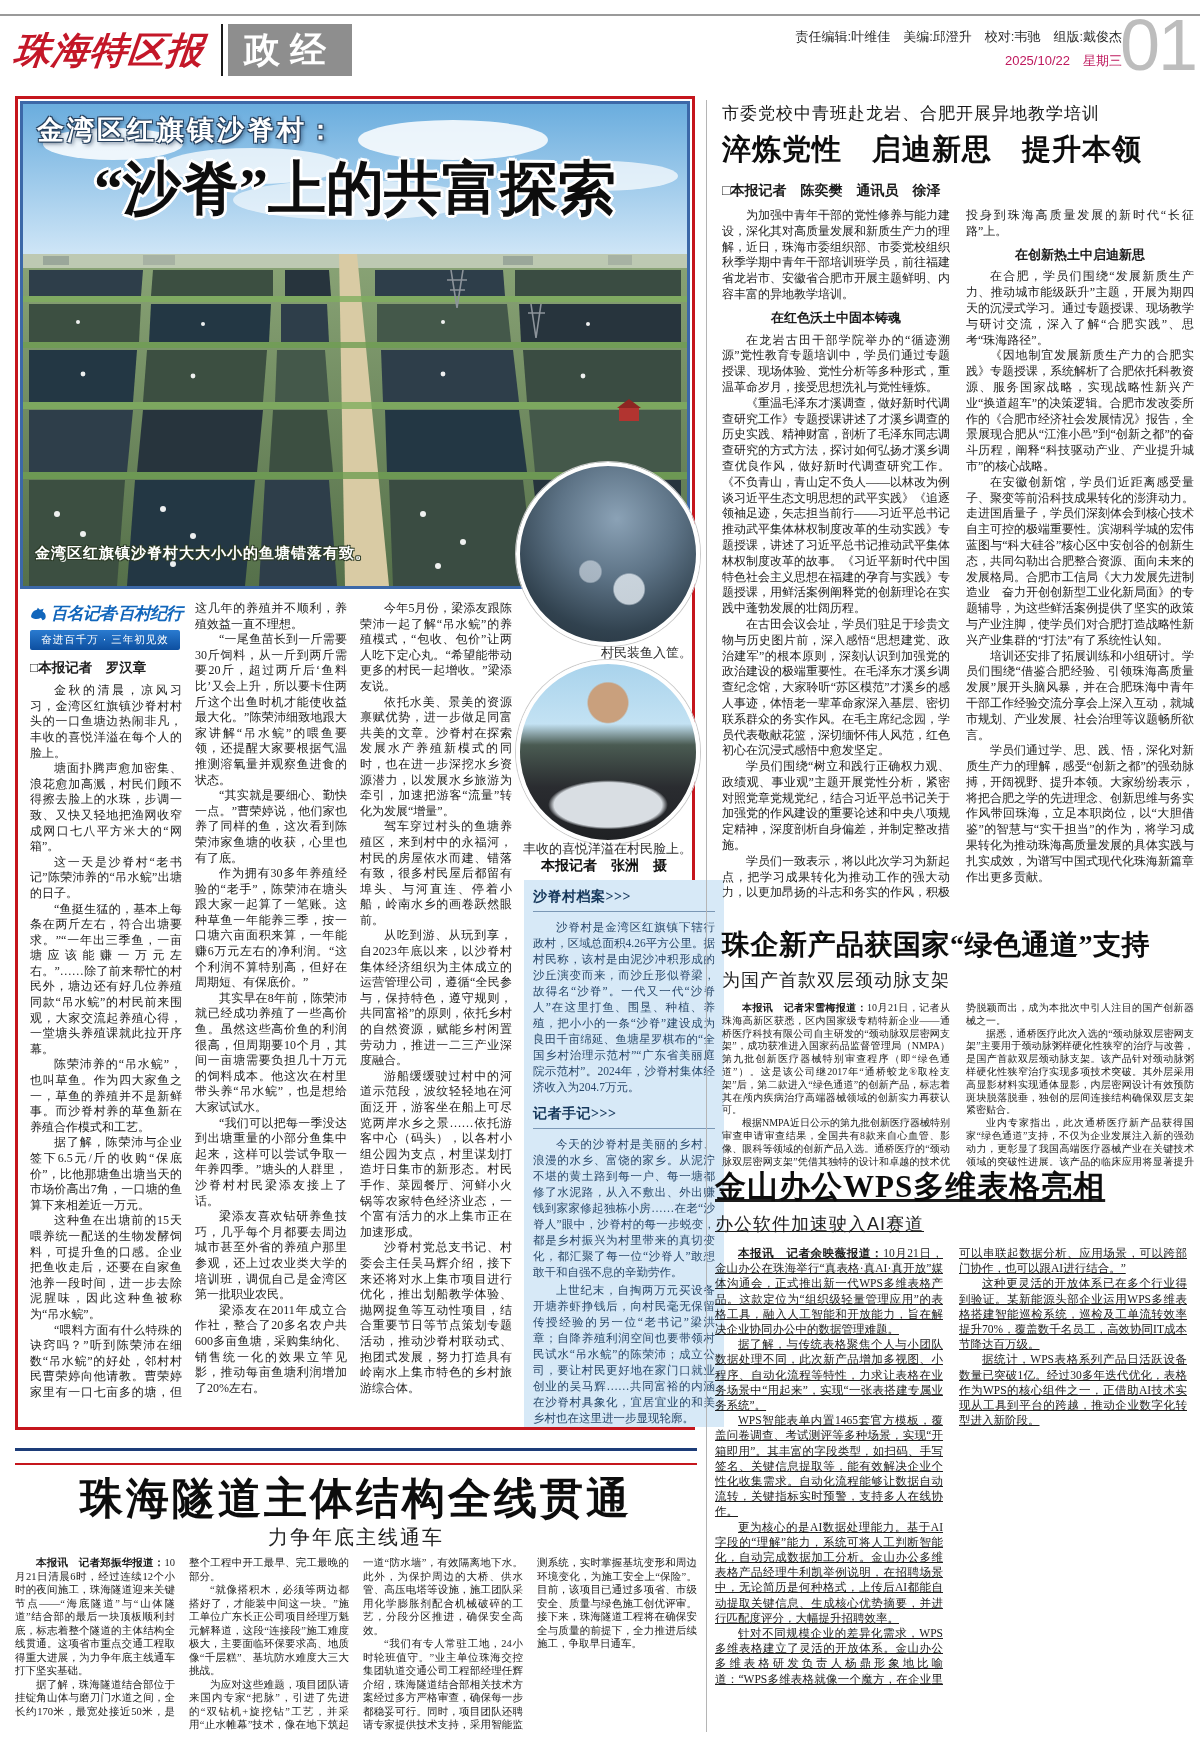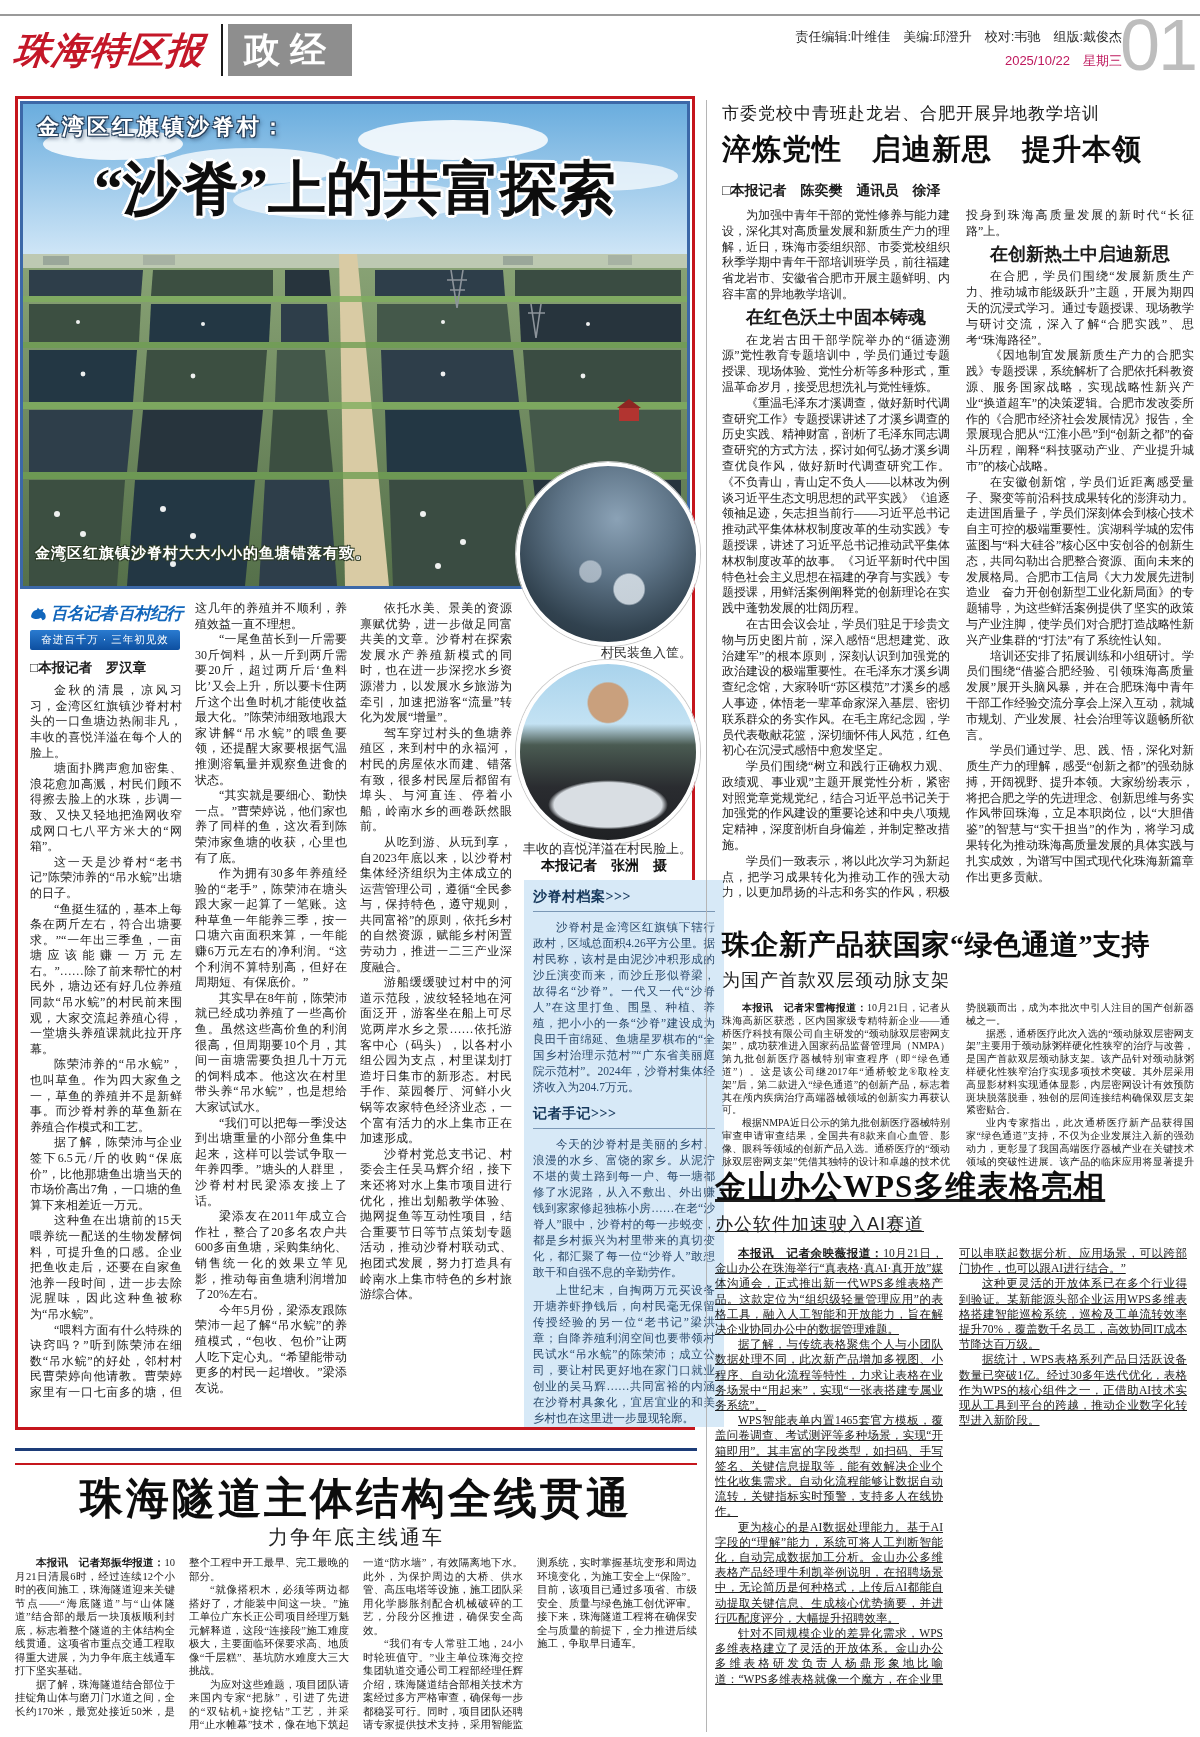--- a/index.html
+++ b/index.html
@@ -19,21 +19,21 @@
   .pubdate{position:absolute;right:78px;top:52px;font-size:13px;color:#be185d;text-align:right;}
   .pagenum{position:absolute;right:4px;top:4px;font-size:72px;font-weight:200;color:#bdbdbd;
            font-family:"Liberation Sans","DejaVu Sans",sans-serif;letter-spacing:-2px;}
 
   
   .feature-box{position:absolute;left:15px;top:96px;width:680px;height:1334px;
                border:3px solid #c5161d;box-sizing:border-box;background:#fff;}
   .photo-frame{position:absolute;left:2px;top:2px;width:670px;height:488px;
                border:3px solid #3c68a8;box-sizing:border-box;overflow:hidden;}
   .photo-frame svg{display:block;width:664px;height:482px;}
-  .kicker{position:absolute;left:14px;top:8px;font-size:22px;font-weight:bold;color:#fff;letter-spacing:3px;
+  .kicker{position:absolute;left:14px;top:8px;font-size:27px;font-weight:bold;color:#fff;letter-spacing:3px;
           text-shadow:1px 1px 0 #27415e,-1px -1px 0 #27415e,1px -1px 0 #27415e,-1px 1px 0 #27415e,2px 2px 4px rgba(20,40,70,.7);}
   .main-headline{position:absolute;left:0;width:664px;top:46px;text-align:center;font-size:58px;font-weight:900;
           color:#0d0d0d;letter-spacing:0px;
           text-shadow:-2px -2px 0 #fff,2px -2px 0 #fff,-2px 2px 0 #fff,2px 2px 0 #fff,0 -3px 0 #fff,0 3px 0 #fff,-3px 0 0 #fff,3px 0 0 #fff;}
   .photo-caption{position:absolute;left:12px;top:440px;font-size:15px;font-weight:bold;color:#fff;letter-spacing:1px;
           text-shadow:1px 1px 0 #2c3b26,-1px -1px 0 #2c3b26,1px -1px 0 #2c3b26,-1px 1px 0 #2c3b26;}
 
   .photo-circle{position:absolute;border-radius:50%;border:4px solid #fff;box-shadow:0 0 0 1px #c9c9c9;z-index:5;}
   #circle-basket{left:498px;top:363px;width:176px;height:176px;
       background:
@@ -86,21 +86,21 @@
   .party{position:absolute;left:722px;top:102px;width:472px;}
   .party-kicker{font-size:17px;letter-spacing:1px;color:#161616;
                 font-family:"Liberation Sans","DejaVu Sans",sans-serif;}
   .party-headline{font-size:29px;font-weight:bold;letter-spacing:1px;color:#0d0d0d;margin-top:5px;
                   font-family:"Liberation Sans","DejaVu Sans",sans-serif;}
   .party-byline{font-size:14px;font-weight:bold;margin:12px 0 8px 0;
                 font-family:"Liberation Sans","DejaVu Sans",sans-serif;}
   .party-cols{column-count:2;column-gap:16px;column-fill:auto;height:702px;overflow:hidden;
               font-size:12px;line-height:15.8px;text-align:justify;}
   .party-cols p.para{margin:0;text-indent:2em;}
-  .party-cols .subhead{font-weight:bold;text-align:center;font-size:18px;margin:7px 0;text-indent:0;
+  .party-cols .subhead{font-weight:bold;text-align:center;font-size:13px;margin:7px 0;text-indent:0;
               font-family:"Liberation Sans","DejaVu Sans",sans-serif;break-after:avoid;}
 
   .stent{position:absolute;left:722px;top:926px;width:472px;}
   .stent-headline{font-size:28px;font-weight:900;letter-spacing:0.5px;color:#0d0d0d;}
   .stent-sub{font-size:18px;color:#222;margin-top:4px;letter-spacing:1px;
              font-family:"Liberation Sans","DejaVu Sans",sans-serif;}
   .stent-cols{margin-top:10px;column-count:2;column-gap:16px;column-fill:auto;height:168px;overflow:hidden;
               font-size:10px;line-height:12.8px;text-align:justify;}
   .stent-cols p.para{margin:0;text-indent:2em;}
 
@@ -249,20 +249,21 @@
           <p class="para">“鱼挺生猛的，基本上每条在两斤左右，符合出塘要求。”“一年出三季鱼，一亩塘应该能赚一万元左右。”……除了前来帮忙的村民外，塘边还有好几位养殖同款“吊水鲩”的村民前来围观，大家交流起养殖心得，一堂塘头养殖课就此拉开序幕。</p>
           <p class="para">陈荣沛养的“吊水鲩”，也叫草鱼。作为四大家鱼之一，草鱼的养殖并不是新鲜事。而沙脊村养的草鱼新在养殖合作模式和工艺。</p>
           <p class="para">据了解，陈荣沛与企业签下6.5元/斤的收购“保底价”，比他那塘鱼出塘当天的市场价高出7角，一口塘的鱼算下来相差近一万元。</p>
           <p class="para">这种鱼在出塘前的15天喂养统一配送的生物发酵饲料，可提升鱼的口感。企业把鱼收走后，还要在自家鱼池养一段时间，进一步去除泥腥味，因此这种鱼被称为“吊水鲩”。</p>
           <p class="para">“喂料方面有什么特殊的诀窍吗？”听到陈荣沛在细数“吊水鲩”的好处，邻村村民曹荣婷向他请教。曹荣婷家里有一口七亩多的塘，但这几年的养殖并不顺利，养殖效益一直不理想。</p>
           <p class="para">“一尾鱼苗长到一斤需要30斤饲料，从一斤到两斤需要20斤，超过两斤后‘鱼料比’又会上升，所以要卡住两斤这个出鱼时机才能使收益最大化。”陈荣沛细致地跟大家讲解“吊水鲩”的喂鱼要领，还提醒大家要根据气温推测溶氧量并观察鱼进食的状态。</p>
           <p class="para">“其实就是要细心、勤快一点。”曹荣婷说，他们家也养了同样的鱼，这次看到陈荣沛家鱼塘的收获，心里也有了底。</p>
           <p class="para">作为拥有30多年养殖经验的“老手”，陈荣沛在塘头跟大家一起算了一笔账。这种草鱼一年能养三季，按一口塘六亩面积来算，一年能赚6万元左右的净利润。“这个利润不算特别高，但好在周期短、有保底价。”</p>
           <p class="para">其实早在8年前，陈荣沛就已经成功养殖了一些高价鱼。虽然这些高价鱼的利润很高，但周期要10个月，其间一亩塘需要负担几十万元的饲料成本。他这次在村里带头养“吊水鲩”，也是想给大家试试水。</p>
           <p class="para">“我们可以把每一季没达到出塘重量的小部分鱼集中起来，这样可以尝试争取一年养四季。”塘头的人群里，沙脊村村民梁添友接上了话。</p>
+          <p class="para">梁添友喜欢钻研养鱼技巧，几乎每个月都要去周边城市甚至外省的养殖户那里参观，还上过农业类大学的培训班，调侃自己是金湾区第一批职业农民。</p>
           <p class="para">梁添友在2011年成立合作社，整合了20多名农户共600多亩鱼塘，采购集纳化、销售统一化的效果立竿见影，推动每亩鱼塘利润增加了20%左右。</p>
           <p class="para">今年5月份，梁添友跟陈荣沛一起了解“吊水鲩”的养殖模式，“包收、包价”让两人吃下定心丸。“希望能带动更多的村民一起增收。”梁添友说。</p>
           <p class="para">依托水美、景美的资源禀赋优势，进一步做足同富共美的文章。沙脊村在探索发展水产养殖新模式的同时，也在进一步深挖水乡资源潜力，以发展水乡旅游为牵引，加速把游客“流量”转化为发展“增量”。</p>
           <p class="para">驾车穿过村头的鱼塘养殖区，来到村中的永福河，村民的房屋依水而建、错落有致，很多村民屋后都留有埠头、与河直连、停着小船，岭南水乡的画卷跃然眼前。</p>
           <p class="para">从吃到游、从玩到享，自2023年底以来，以沙脊村集体经济组织为主体成立的运营管理公司，遵循“全民参与，保持特色，遵守规则，共同富裕”的原则，依托乡村的自然资源，赋能乡村闲置劳动力，推进一二三产业深度融合。</p>
           <p class="para">游船缓缓驶过村中的河道示范段，波纹轻轻地在河面泛开，游客坐在船上可尽览两岸水乡之景……依托游客中心（码头），以各村小组公园为支点，村里谋划打造圩日集市的新形态。村民手作、菜园餐厅、河鲜小火锅等农家特色经济业态，一个富有活力的水上集市正在加速形成。</p>
           <p class="para">沙脊村党总支书记、村委会主任吴马辉介绍，接下来还将对水上集市项目进行优化，推出划船教学体验、抛网捉鱼等互动性项目，结合重要节日等节点策划专题活动，推动沙脊村联动式、抱团式发展，努力打造具有岭南水上集市特色的乡村旅游综合体。</p>
         </div>
     </div>
 

